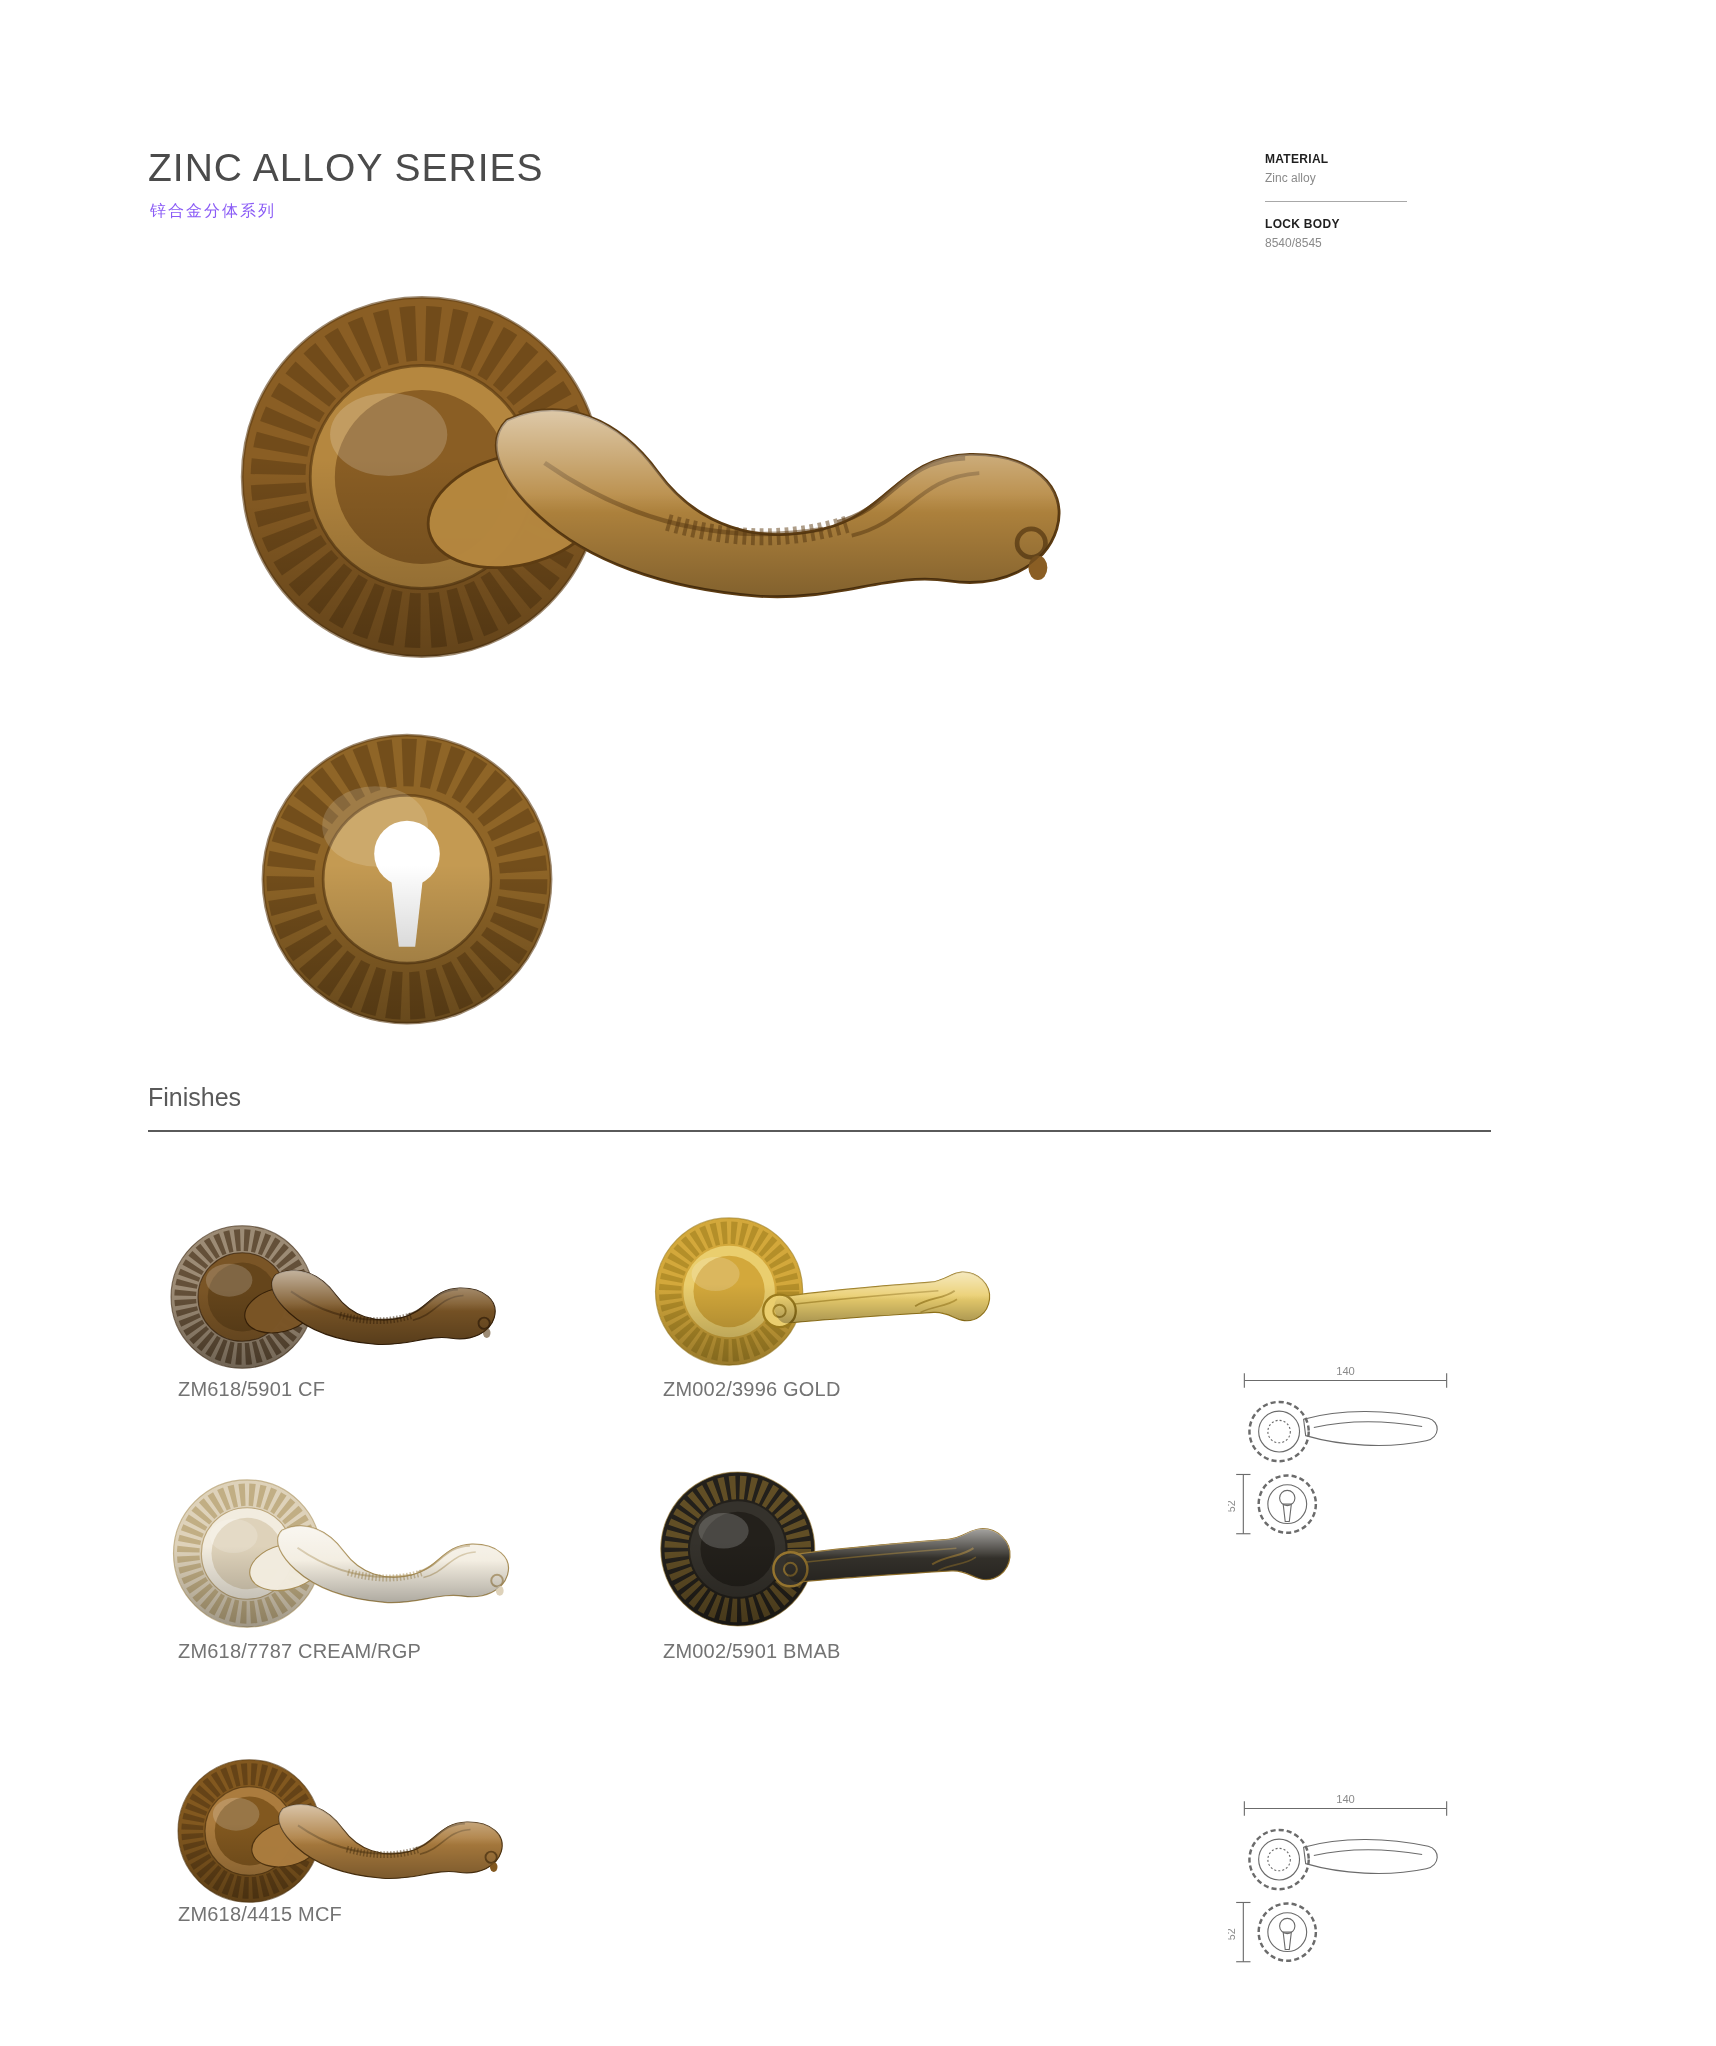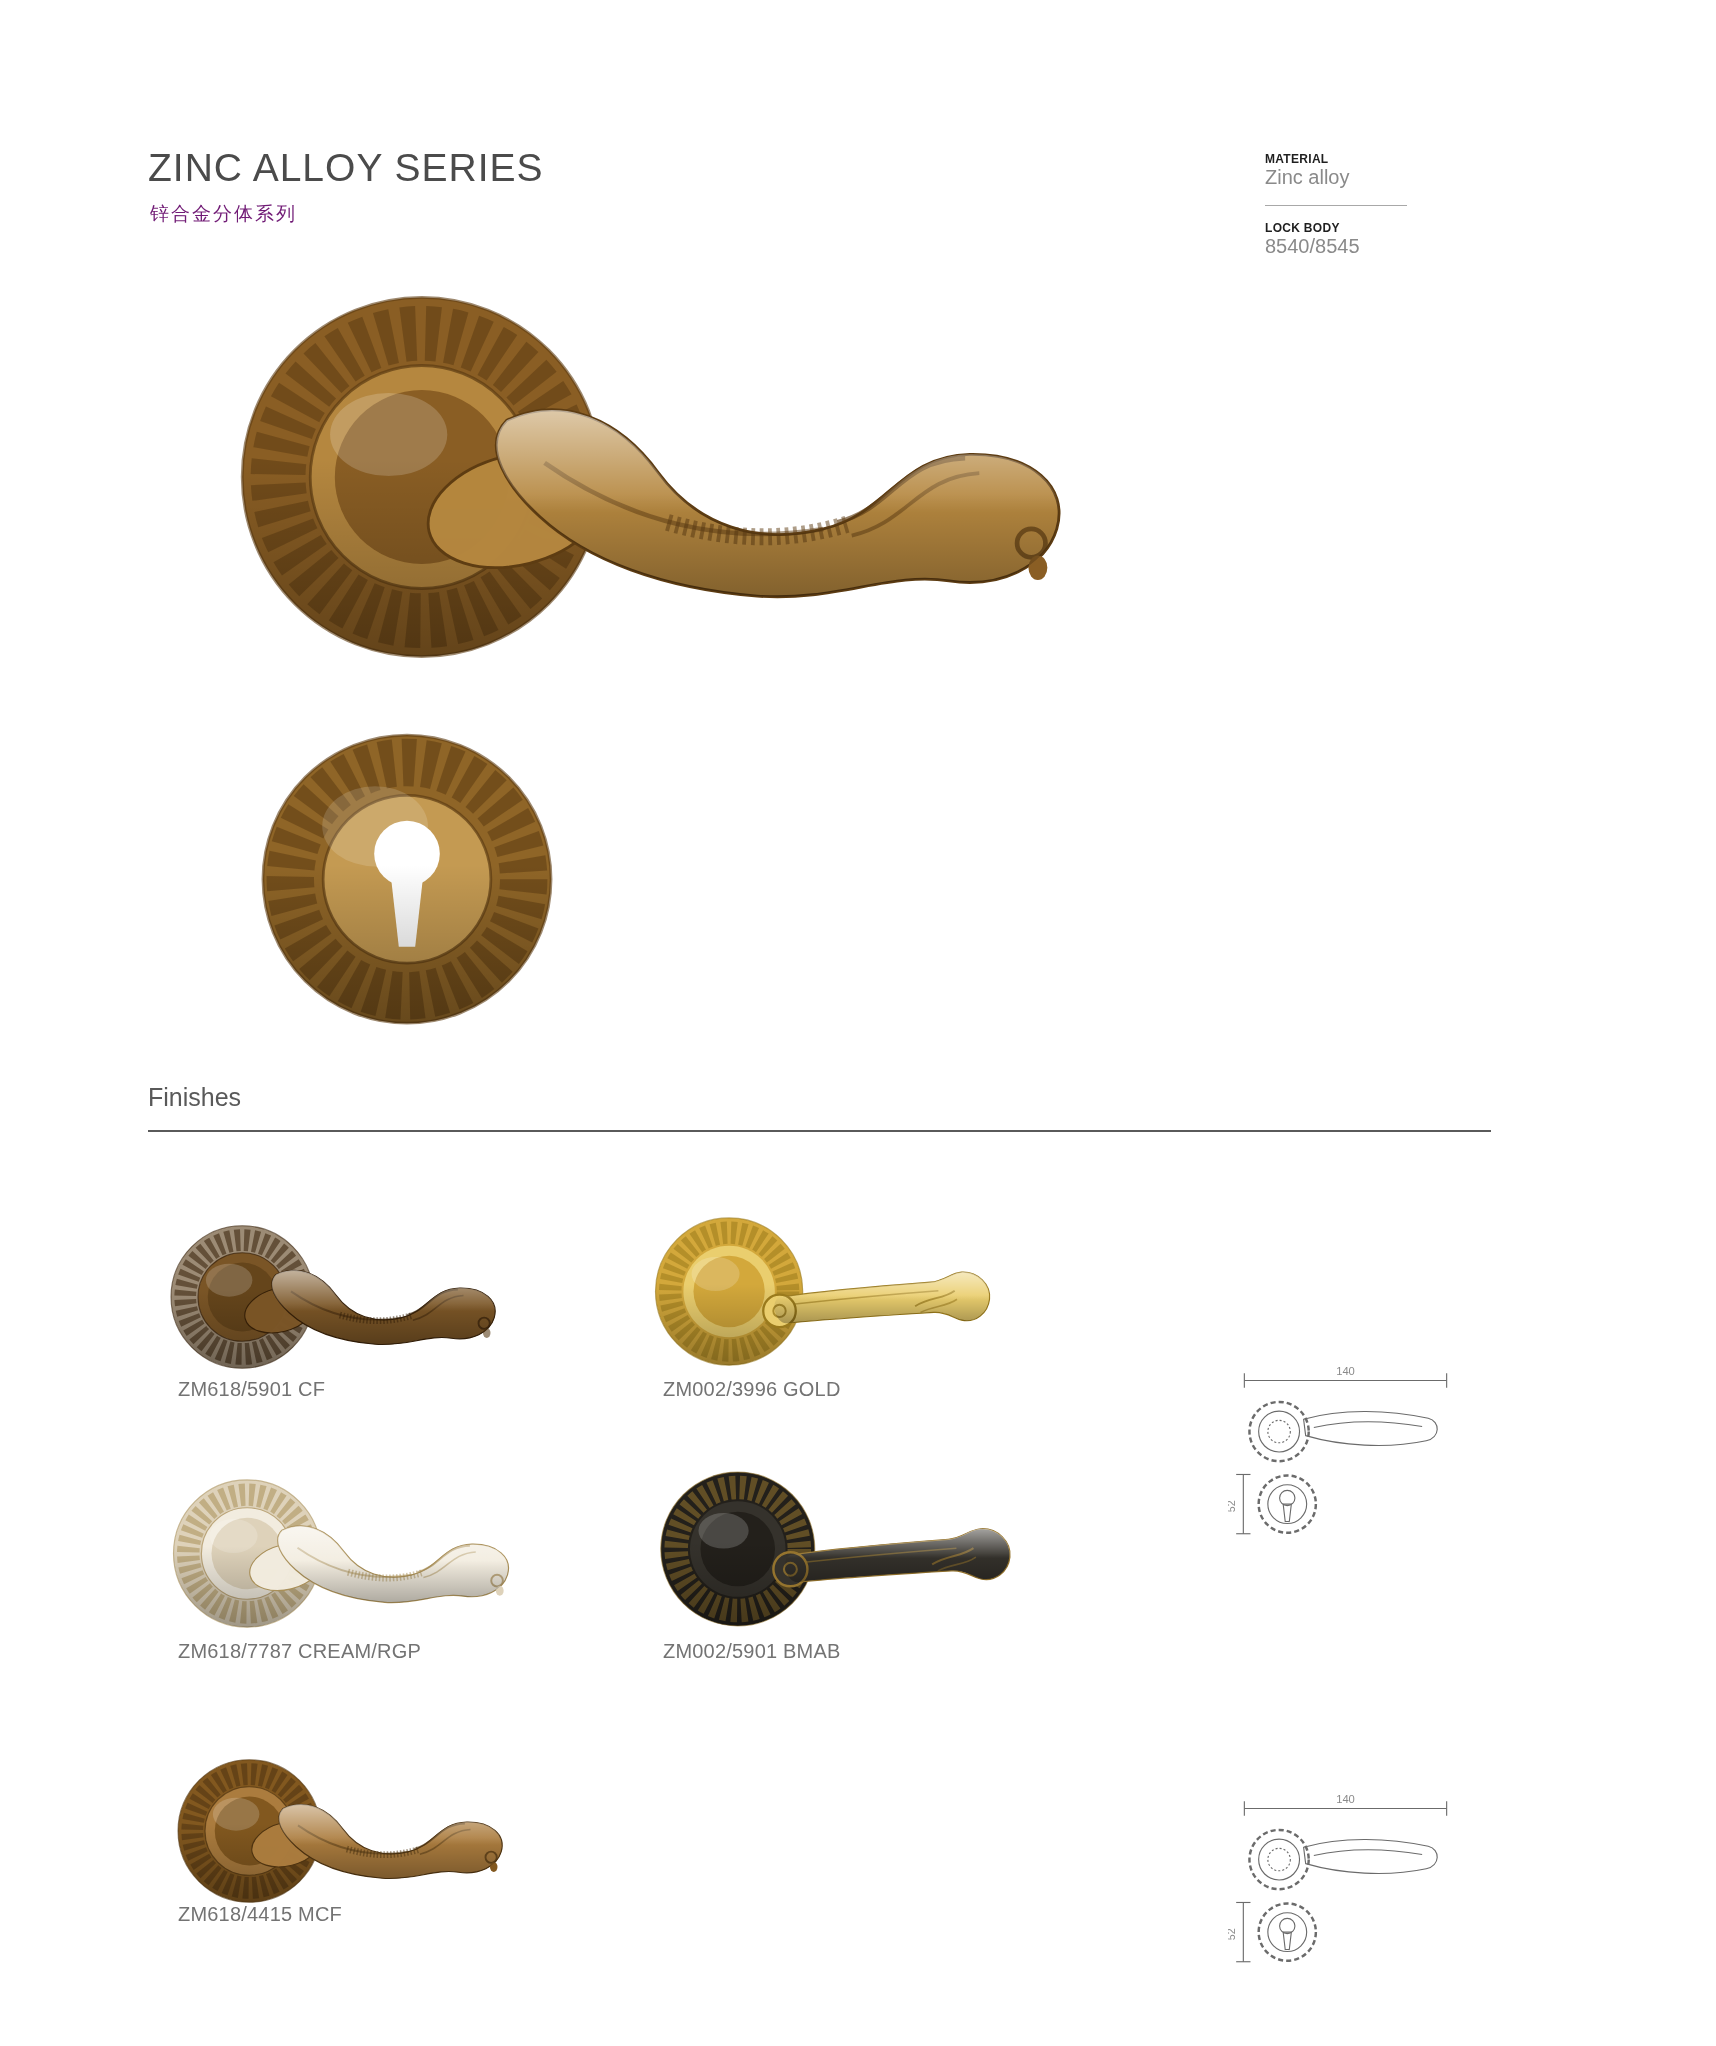--- a/index.html
+++ b/index.html
@@ -2,25 +2,25 @@
 <html><head>
 <meta charset="utf-8">
 <style>
   *{margin:0;padding:0;box-sizing:border-box}
   html,body{background:#fff}
   body{font-family:"Liberation Sans",sans-serif;color:#333}
   .page{position:relative;width:1611px;height:2046px;background:#ffffff;overflow:hidden}
 
   .page-title{position:absolute;left:148px;top:146px;font-size:39px;font-weight:300;
               color:#4b4b4b;letter-spacing:1px}
-  .page-subtitle{position:absolute;left:150px;top:201px;font-size:19px;color:#701a75;letter-spacing:2px}
+  .page-subtitle{position:absolute;left:150px;top:201px;font-size:16px;color:#8b5cf6;letter-spacing:2px}
 
   .specs{position:absolute;left:1265px;top:152px;width:160px}
   .spec-label{font-size:12px;font-weight:700;color:#1f1f1f;letter-spacing:.3px}
-  .spec-value{font-size:20px;color:#8a8a8a;}
+  .spec-value{font-size:12px;color:#8a8a8a;margin-top:5px}
   .spec-divider{border:none;border-top:1px solid #a8a8a8;margin:16px 0 15px;width:142px}
 
   figure{position:absolute}
   .fit{width:100%;height:100%;display:block}
   .fig-hero-handle{left:228px;top:288px;width:860px;height:378px}
   .fig-hero-esc{left:252px;top:716px;width:310px;height:330px}
 
   .finishes-heading{position:absolute;left:148px;top:1083px;font-size:25px;font-weight:400;color:#595959}
   .finishes-rule{position:absolute;left:148px;top:1130px;width:1343px;height:0;
                  border:none;border-top:2px solid #5a5a5a}

